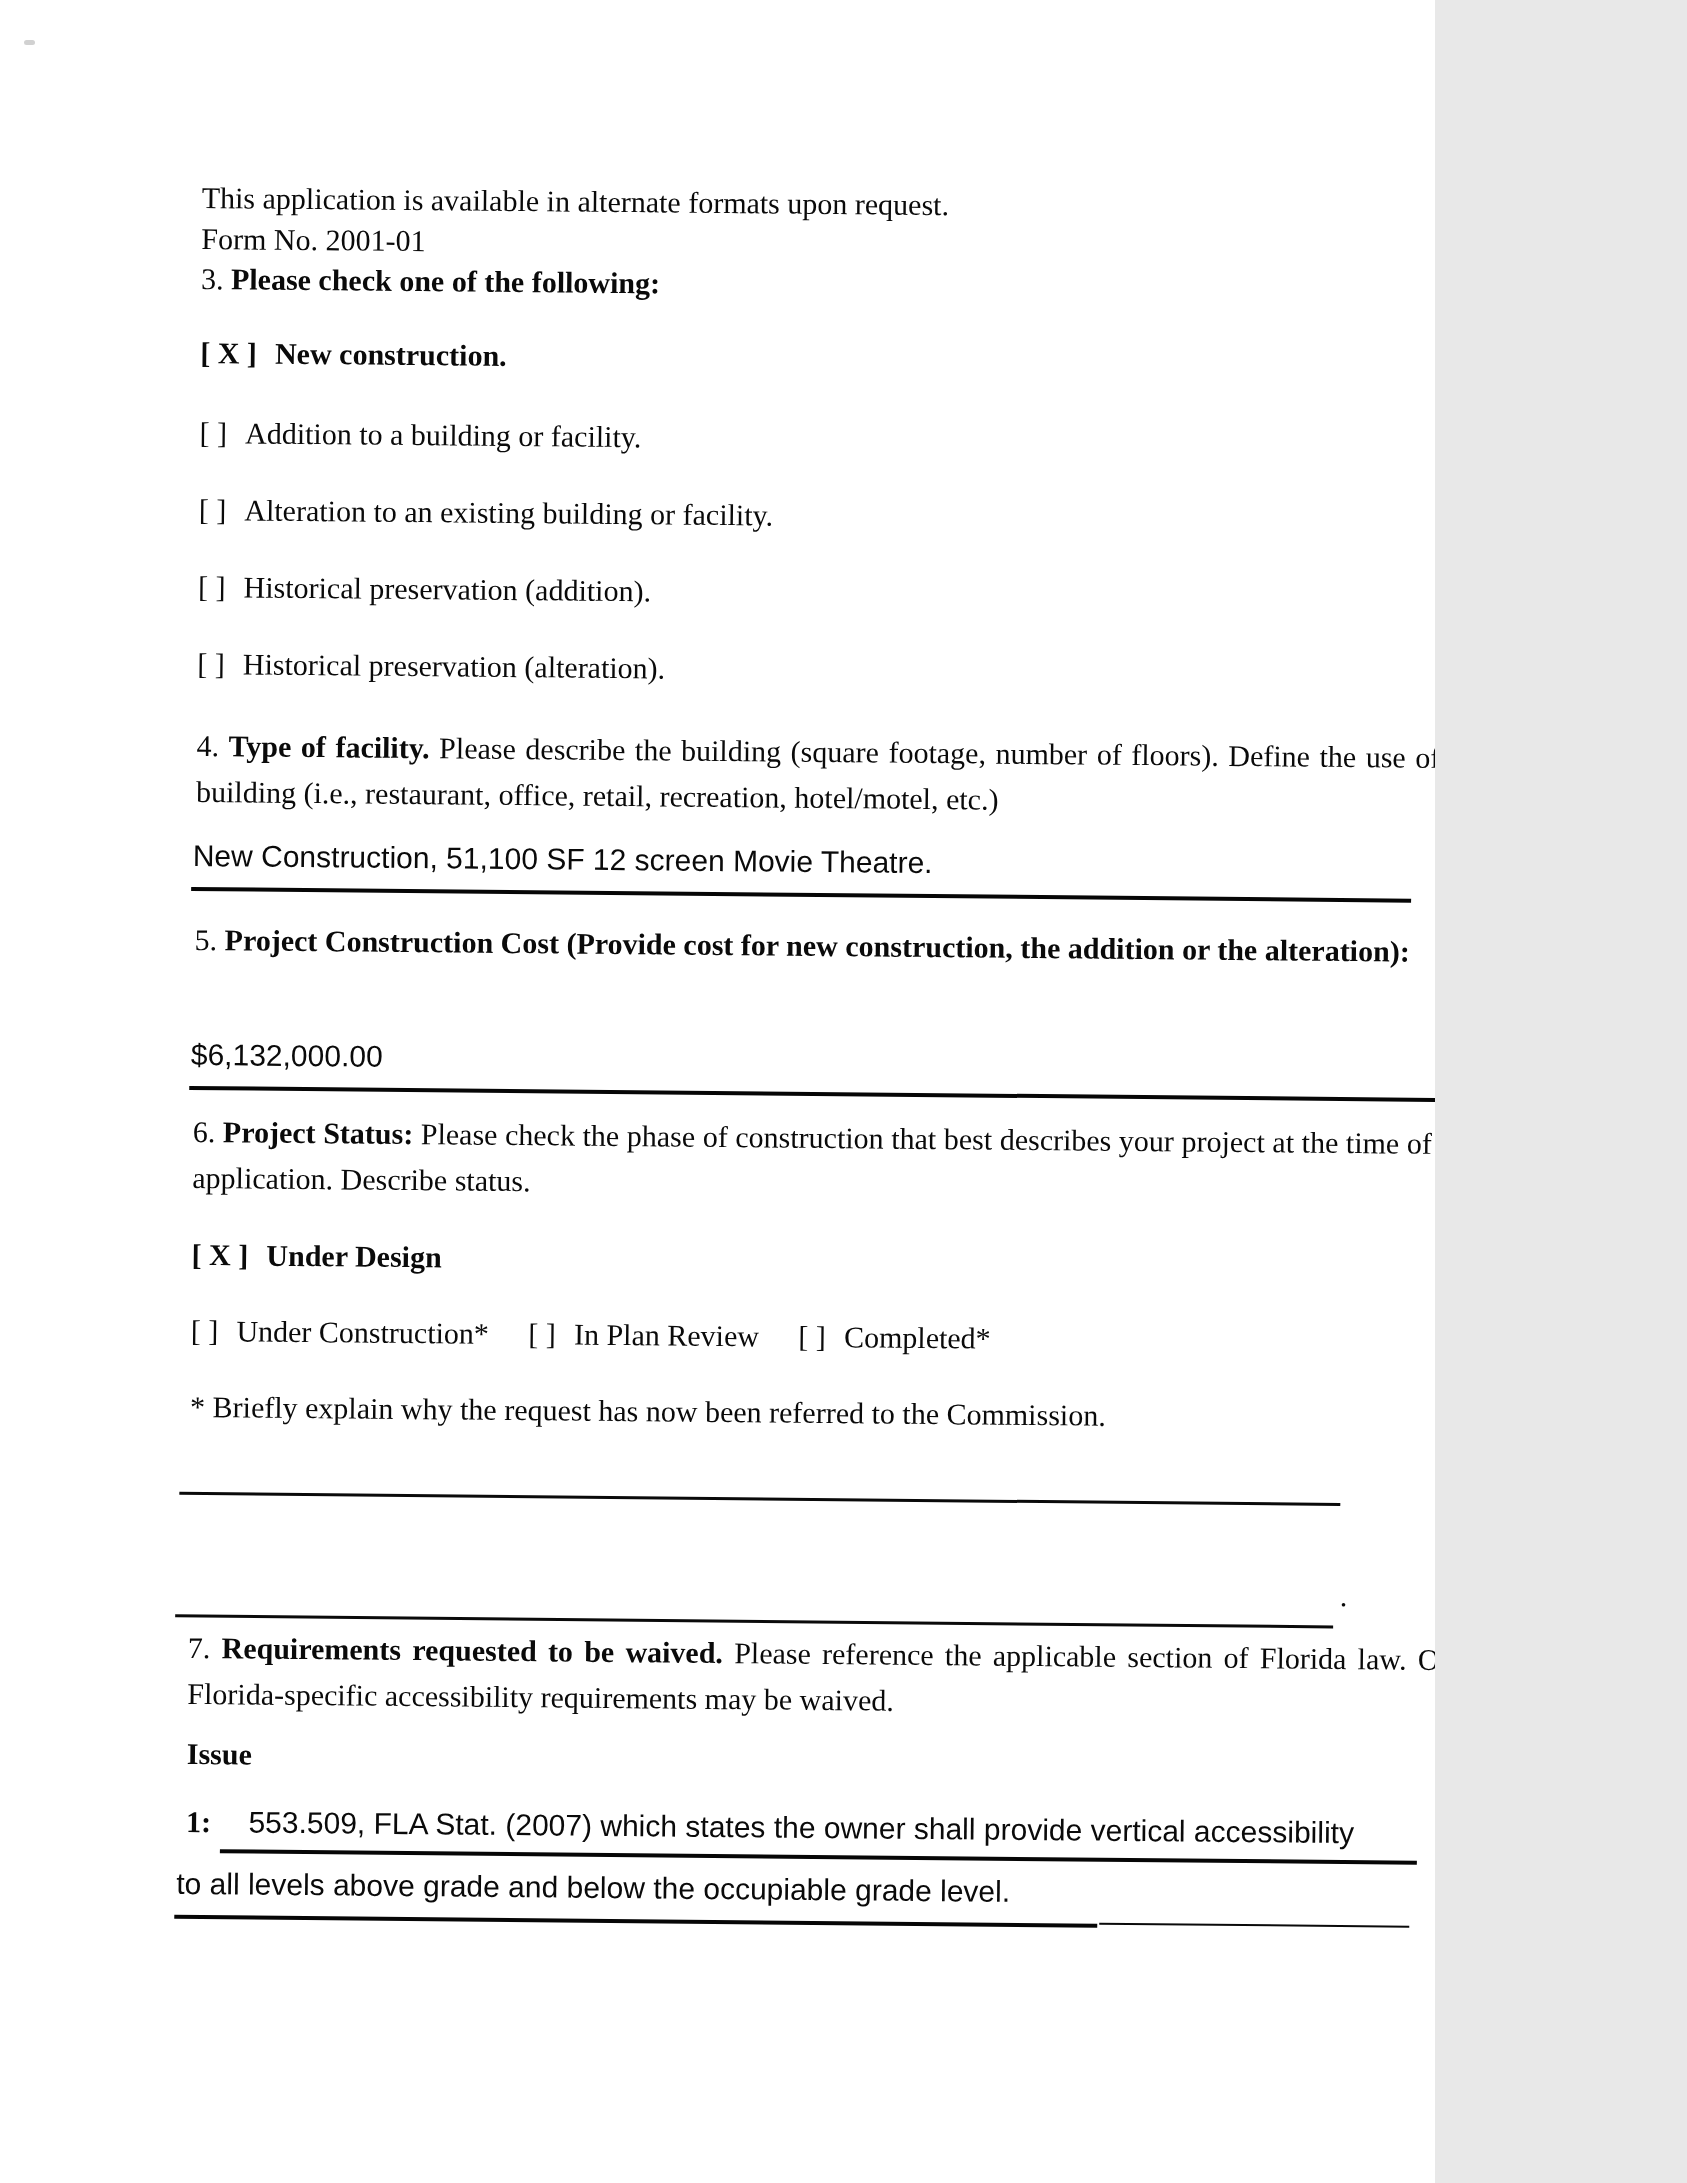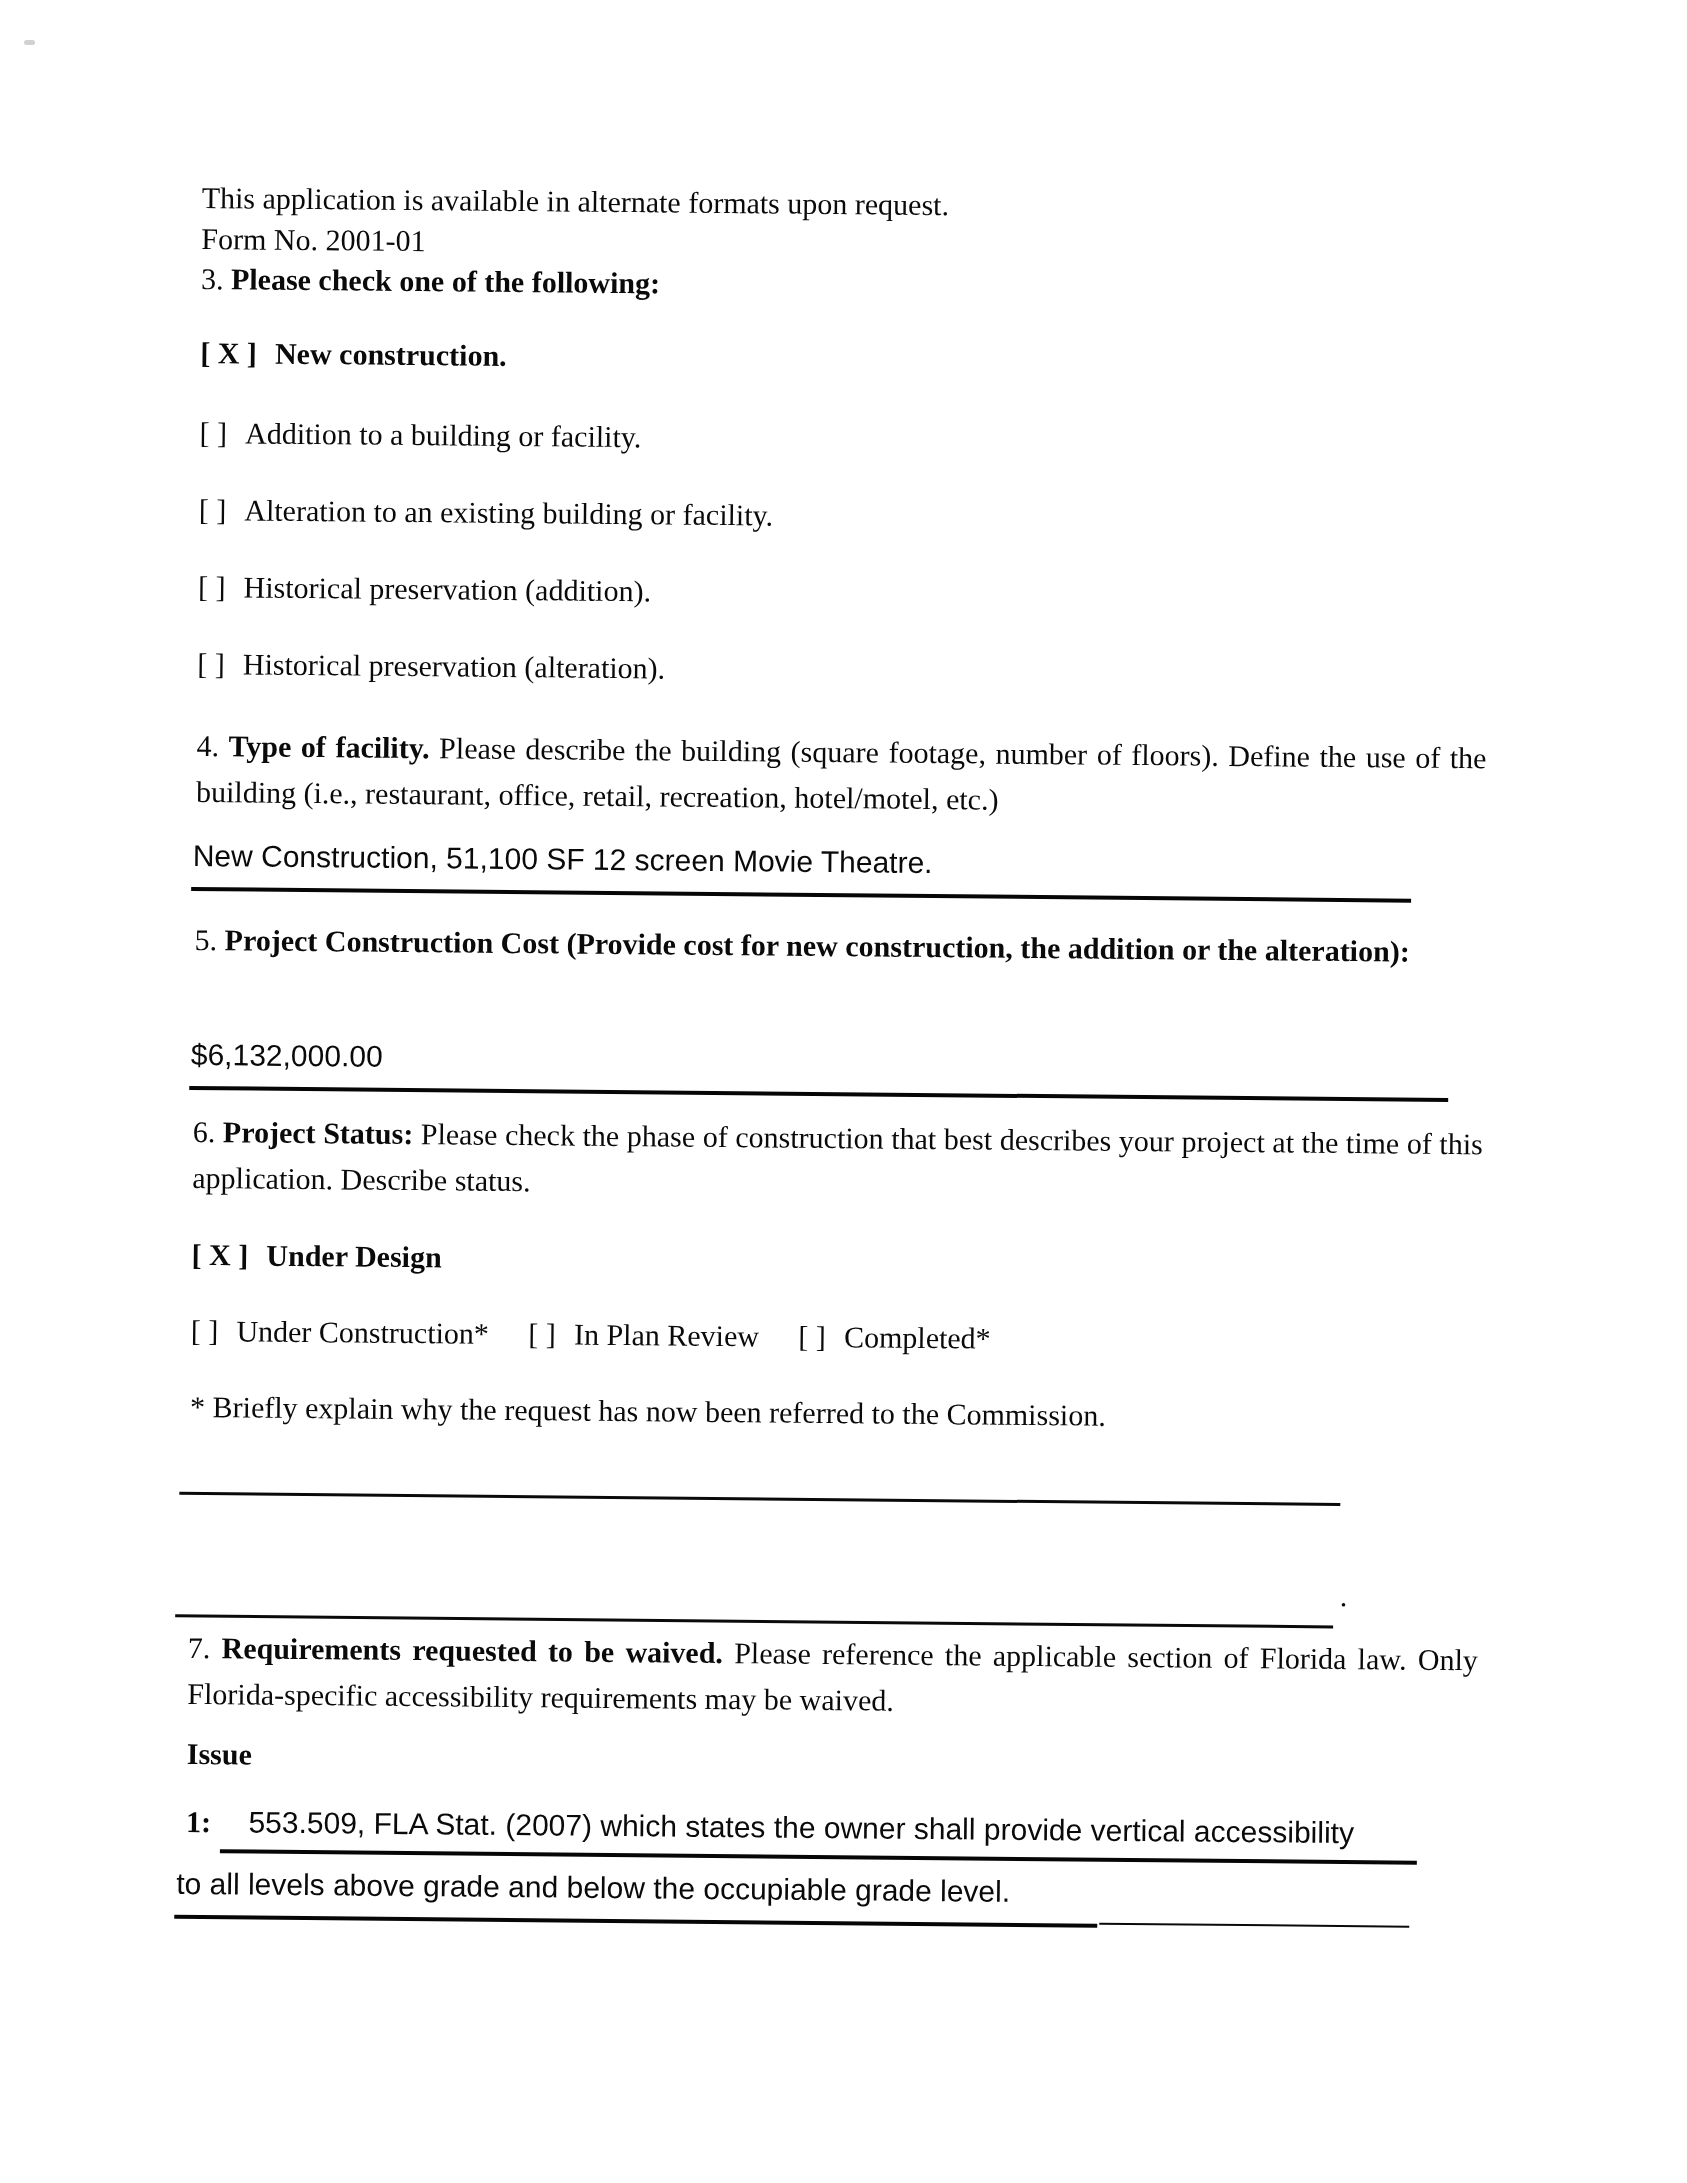--- a/index.html
+++ b/index.html
@@ -1,18 +1,18 @@
 <!DOCTYPE html>
 <html style="font-size:10.6px"><head>
 <meta charset="utf-8">
 <style>
   html,body{margin:0;padding:0;background:#e8e8e8;}
   .page{
     position:relative;
-    width:1687px;height:2183px;
+    width:1435px;height:2183px;
     background:#ffffff;
     overflow:hidden;
     font-family:"Liberation Serif", serif;
     color:#0a0a0a;
   }
   .speck{
     position:absolute;left:24px;top:40px;width:10.6px;height:4.6px;
     background:#b9b9b9;border-radius:2.6px;opacity:.65;
   }
   .content{

